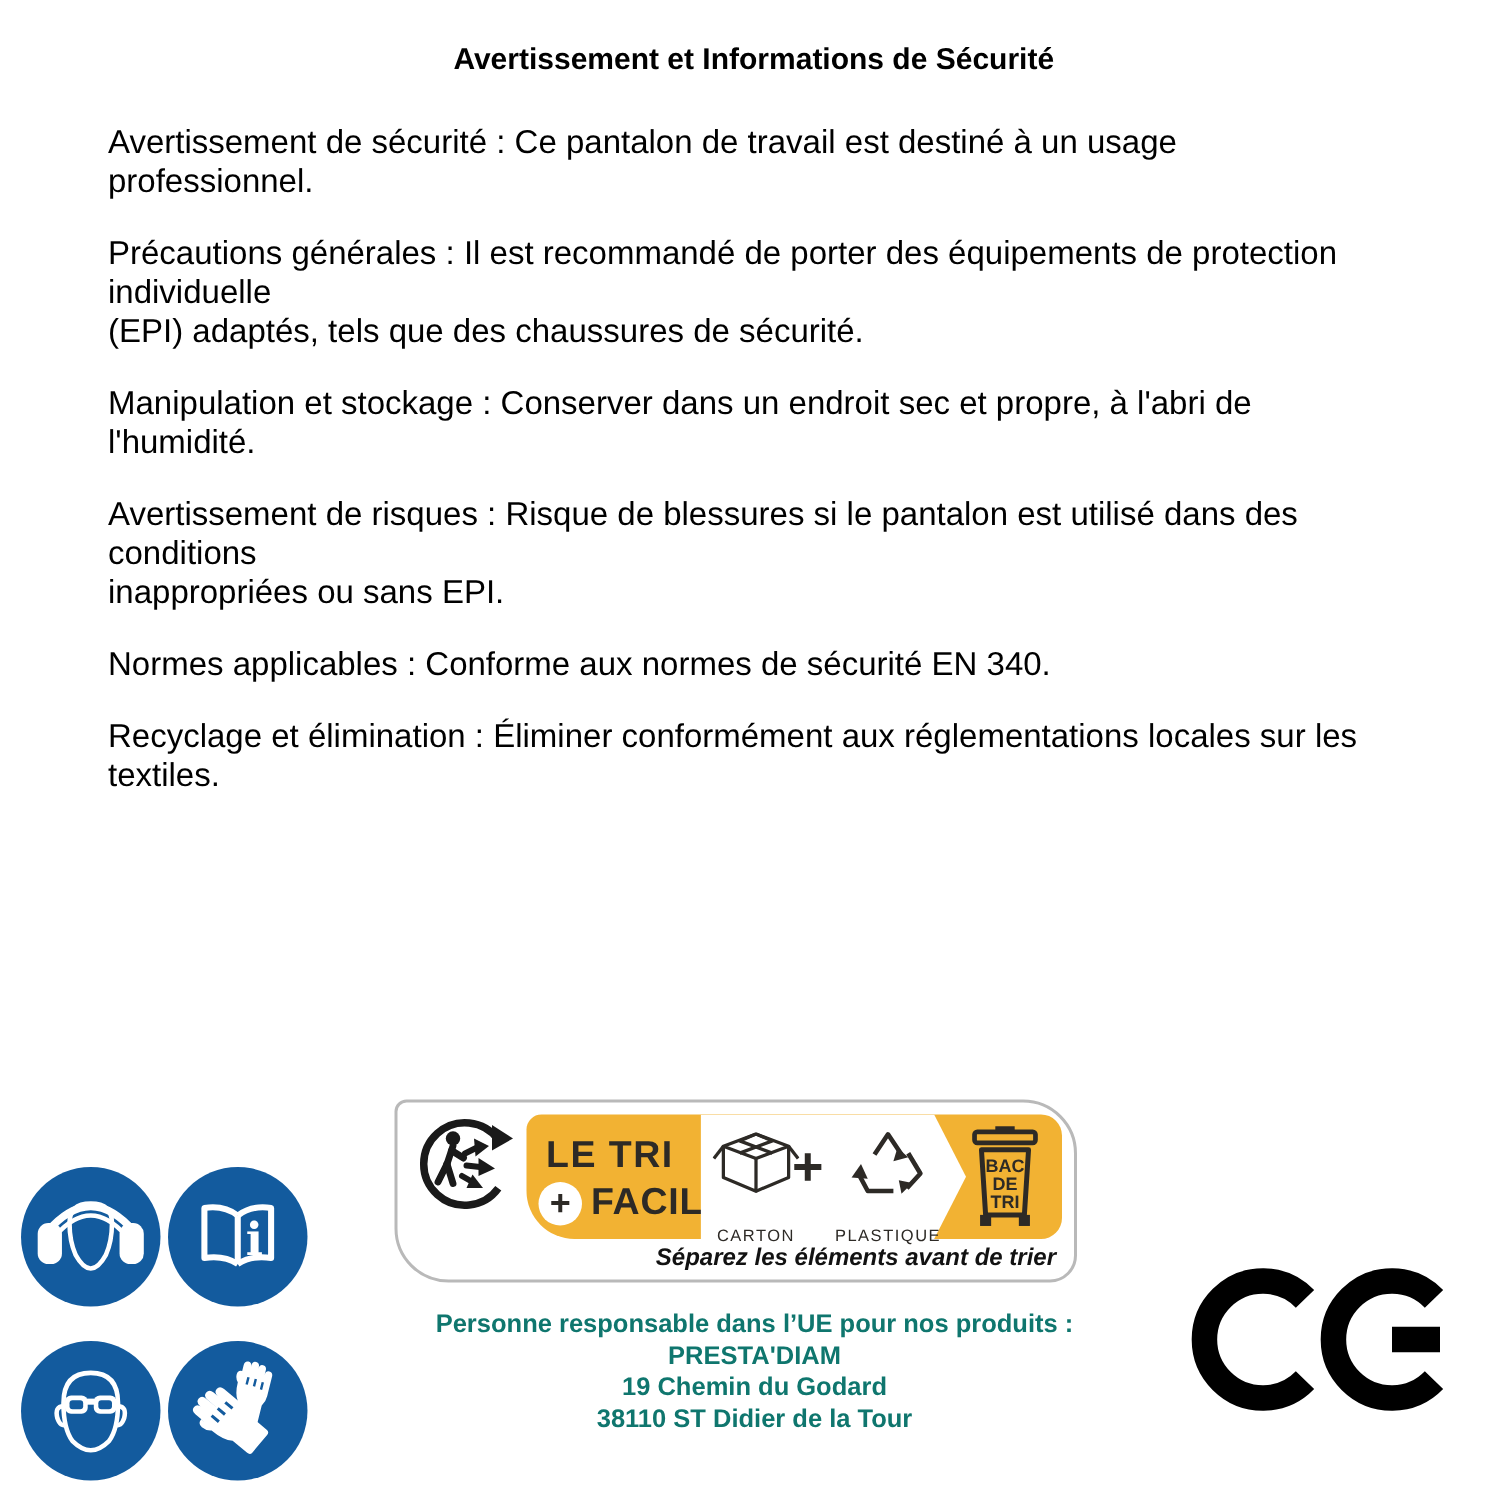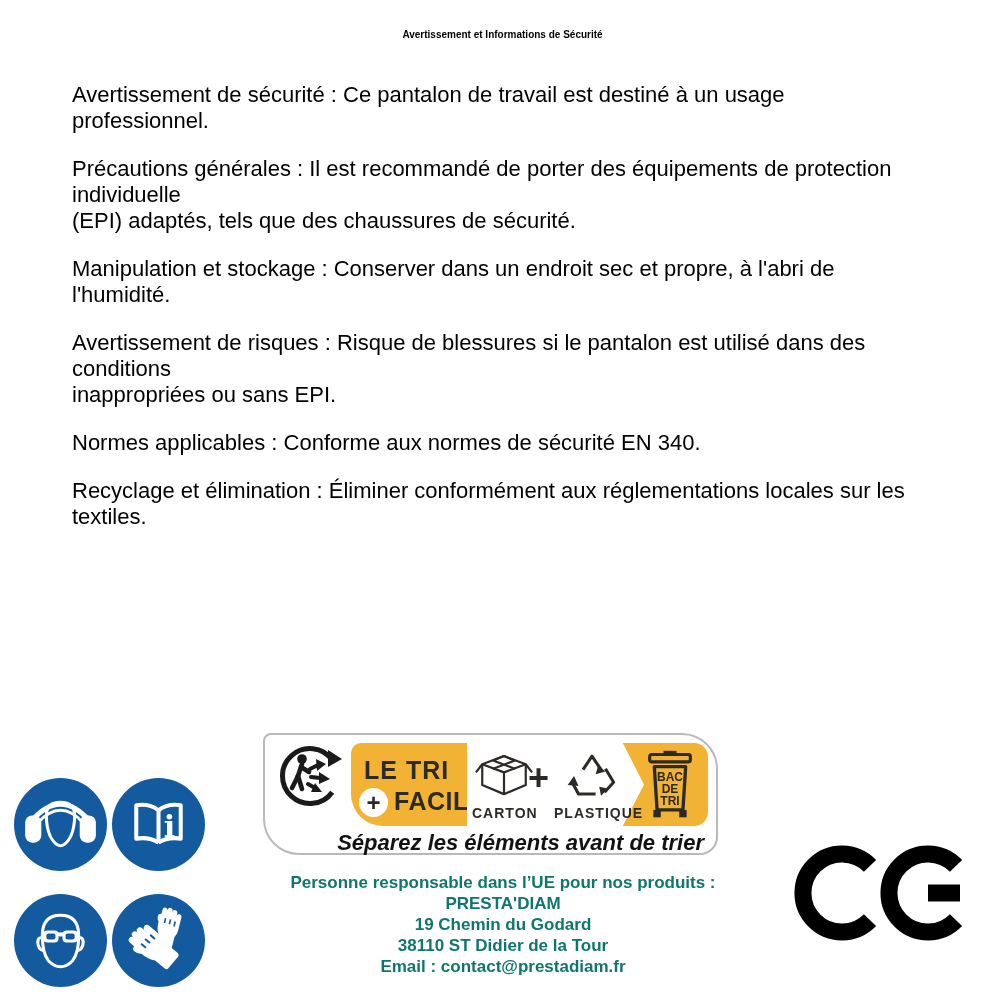--- a/index.html
+++ b/index.html
@@ -1,41 +1,41 @@
 <!DOCTYPE html>
 <html><head>
 <meta charset="utf-8">
 <style>
   html,body{margin:0;padding:0;background:#fff;}
   .page{position:relative;width:1005px;height:1005px;background:#fff;overflow:hidden;
         font-family:"Liberation Sans","DejaVu Sans",sans-serif;color:#000;}
   .title{position:absolute;top:29px;left:0;right:0;margin:0;text-align:center;
-         font-size:10px;font-weight:bold;}
+         font-size:20px;font-weight:bold;}
   .content{position:absolute;left:72px;top:82px;width:836px;font-size:22px;line-height:26px;}
   .content p{margin:0 0 22px 0;white-space:pre-wrap;}
   
   .fr-label{position:absolute;left:267px;top:712px;font-size:13px;font-weight:bold;color:#1a1a1a;margin-top:37px;}
   .tri-box{position:absolute;left:263px;top:733px;width:455px;height:122px;box-sizing:border-box;
            background:#fff;border:2px solid #b9b9b9;border-radius:8px 36px 18px 36px;padding-left:28px;}
   .triman{position:absolute;left:12px;top:8px;}
   .strip{position:absolute;left:86px;top:8px;width:357px;height:83px;background:#f2b233;
          border-radius:10px 14px 14px 32px;}
   .letri{position:absolute;left:13px;top:13px;font-size:25px;font-weight:800;color:#2d2a26;letter-spacing:1px;}
   .plus-circle{position:absolute;left:8px;top:45px;width:29px;height:29px;border-radius:50%;background:#fff;
          display:flex;align-items:center;justify-content:center;font-size:24px;font-weight:800;color:#2d2a26;}
   .facile{position:absolute;left:43px;top:44px;font-size:25px;font-weight:800;color:#2d2a26;letter-spacing:0.5px;}
   .white-arrow{position:absolute;left:116px;top:0;width:177px;height:83px;background:#fff;
          clip-path:polygon(0 0,88% 0,100% 50%,88% 100%,0 100%);}
   .material{position:absolute;top:9px;text-align:center;color:#2d2a26;}
-  .material .mat-label{font-size:14px;font-weight:bold;letter-spacing:1px;margin-top:1px;}
+  .material .mat-label{font-size:11px;font-weight:normal;letter-spacing:1px;margin-top:13px;}
   .mat-carton{left:121px;width:64px;}
   .mat-plastique{left:203px;width:76px;}
   .plus-sign{position:absolute;left:177px;top:14px;font-size:36px;font-weight:800;color:#2d2a26;}
   .bin{position:absolute;left:295px;top:7px;}
-  .separez{position:absolute;right:12px;top:95px;font-size:22px;font-style:italic;font-weight:600;color:#121212;text-align:center;}
+  .separez{position:absolute;right:12px;top:95px;font-size:16px;font-style:italic;font-weight:600;color:#121212;text-align:center;}
   
   .picto{position:absolute;}
   
   .contact{position:absolute;left:258px;top:872px;width:490px;text-align:center;
            font-weight:bold;font-size:17px;line-height:21px;color:#0f766e;}
   .ce{position:absolute;left:792px;top:838px;}
 </style>
 </head>
 <body>
 
@@ -186,21 +186,20 @@
       <path fill="#fff" d="M3 16 Q1 14 1 11 Q1 8 4 8 L4 12 L4 4 Q4 1 6.5 1 Q9 1 9 4 L9 11 L9 3 Q9 0 11.5 0 Q14 0 14 3 L14 11 L14 4 Q14 1 16.5 1 Q19 1 19 4 L19 12 L19 7 Q19 4 21.5 4 Q24 4 24 7 L24 20 Q24 24 22 27 L22 38 Q22 40 20 40 L8 40 Q6 40 6 38 L6 28 Q3 24 3 16 Z"></path>
       <path d="M9 11 L9 16 M14 11 L14 16 M19 12 L19 17" stroke="#135b9e" stroke-width="1.6" fill="none"></path>
     </g>
   </svg>
 
   <div class="contact">
     <div>Personne responsable dans l’UE pour nos produits :</div>
     <div>PRESTA'DIAM</div>
     <div>19 Chemin du Godard</div>
     <div>38110 ST Didier de la Tour</div>
-    <div>Email : contact@prestadiam.fr</div>
   </div>
 
   <svg class="ce" width="172" height="110" viewBox="0 0 172 110">
     <g stroke="#000" stroke-width="17" fill="none">
       <path d="M 78 27.9 A 39 39 0 1 0 78 82.1"></path>
       <path d="M 164 27.9 A 39 39 0 1 0 164 82.1"></path>
       <path d="M 136 55 L 168 55"></path>
     </g>
   </svg>
 

